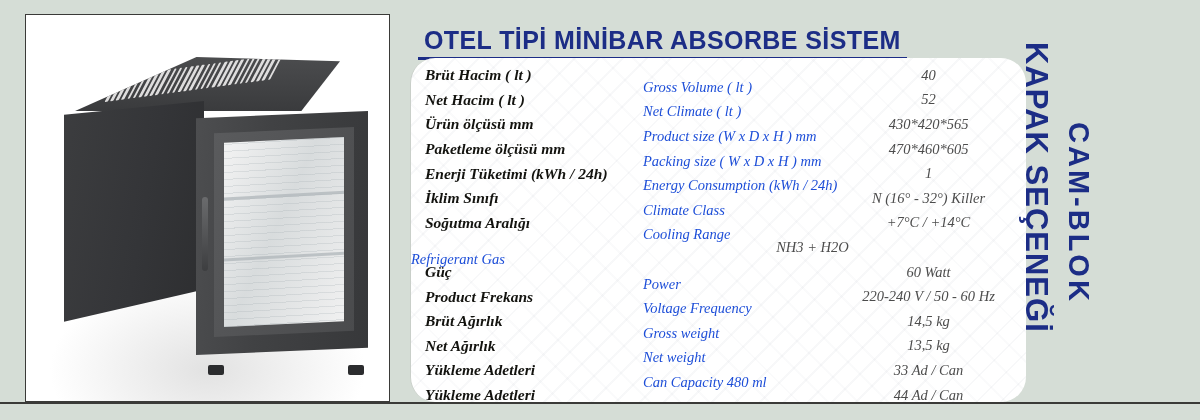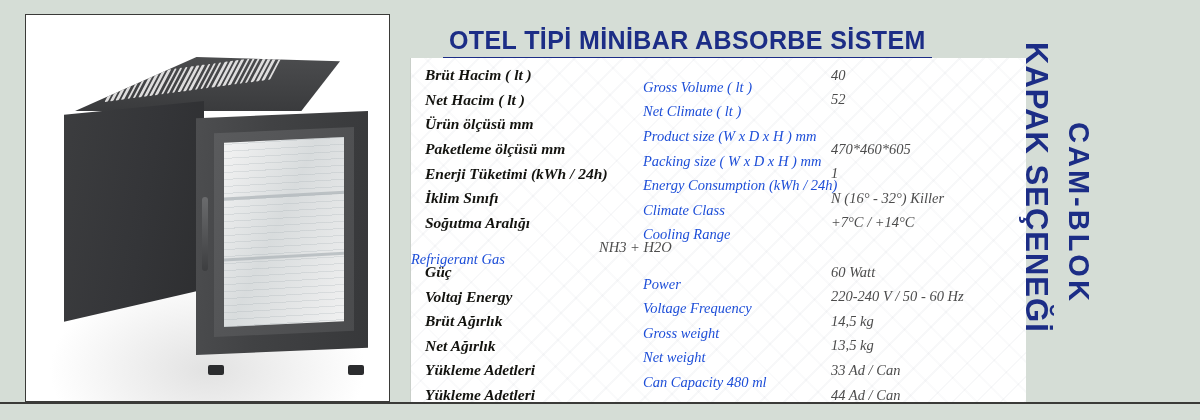--- a/index.html
+++ b/index.html
@@ -72,53 +72,53 @@
   .foot{position:absolute;bottom:-8px;width:16px;height:10px;background:#2b2c2e;border-radius:2px;}
   .foot.f1{left:152px;}
   .foot.f2{left:292px;}
 
   
   #spec-card{
     position:absolute;left:410px;top:58px;width:615px;height:344px;
     background:#ffffff;
     overflow:hidden;
     border-left:1px solid #c9cfc9;
+    border-radius:25px;
   }
   #spec-card::before{
     content:"";position:absolute;inset:0;pointer-events:none;
     background:
       repeating-linear-gradient(-45deg, rgba(120,130,150,.055) 0 2px, rgba(0,0,0,0) 2px 17px),
       repeating-linear-gradient(45deg, rgba(120,130,150,.035) 0 2px, rgba(0,0,0,0) 2px 21px);
   }
   #spec-title{
     position:absolute;left:418px;top:26px;
     font-family:"Liberation Sans", sans-serif;
     font-weight:bold;font-size:25px;letter-spacing:.4px;
     color:#1c2d86;
     border-bottom:3px solid #1c2d86;
     padding:0 6px 2px 6px;
     white-space:nowrap;
-    margin-left:25px;
   }
   #spec-rows{position:relative;padding:5px 0 0 0;}
   .spec-row{
     position:relative;height:24.6px;display:flex;align-items:center;
     white-space:nowrap;
   }
   .c-tr{
     width:232px;padding-left:14px;box-sizing:border-box;
     font-weight:bold;font-style:italic;font-size:15.5px;color:#13130f;
   }
   .c-en{
     width:188px;box-sizing:border-box;
     font-style:italic;font-size:14.5px;color:#1d4ed8;margin-top:24px;
   }
   .c-val{
     flex:1;box-sizing:border-box;
-    font-style:italic;font-size:14.5px;color:#4c4c4c;
+    font-style:italic;font-size:14.5px;color:#4c4c4c;text-align:center;
   }
 
   
   .vcap{
     position:absolute;
     font-family:"Liberation Sans", sans-serif;
     font-weight:bold;color:#1c2d86;
     writing-mode:vertical-rl;
     white-space:nowrap;
     letter-spacing:2px;
@@ -196,20 +196,21 @@
         <div class="c-val">40</div>
       </div>
       <div class="spec-row">
         <div class="c-tr">Net Hacim ( lt )</div>
         <div class="c-en">Net Climate ( lt )</div>
         <div class="c-val">52</div>
       </div>
       <div class="spec-row">
         <div class="c-tr">Ürün ölçüsü mm</div>
         <div class="c-en">Product size (W x D x H ) mm</div>
+        <div class="c-val">430*420*565</div>
       </div>
       <div class="spec-row">
         <div class="c-tr">Paketleme ölçüsü mm</div>
         <div class="c-en">Packing size ( W x D x H ) mm</div>
         <div class="c-val">470*460*605</div>
       </div>
       <div class="spec-row">
         <div class="c-tr">Enerji Tüketimi (kWh / 24h)</div>
         <div class="c-en">Energy Consumption (kWh / 24h)</div>
         <div class="c-val">1</div>
@@ -227,21 +228,21 @@
       <div class="spec-row">
         <div class="c-en">Refrigerant Gas</div>
         <div class="c-val">NH3 + H2O</div>
       </div>
       <div class="spec-row">
         <div class="c-tr">Güç</div>
         <div class="c-en">Power</div>
         <div class="c-val">60 Watt</div>
       </div>
       <div class="spec-row">
-        <div class="c-tr">Voltaj Energy</div>
+        <div class="c-tr">Product Frekans</div>
         <div class="c-en">Voltage Frequency</div>
         <div class="c-val">220-240 V / 50 - 60 Hz</div>
       </div>
       <div class="spec-row">
         <div class="c-tr">Brüt Ağırlık</div>
         <div class="c-en">Gross weight</div>
         <div class="c-val">14,5 kg</div>
       </div>
       <div class="spec-row">
         <div class="c-tr">Net Ağırlık</div>

